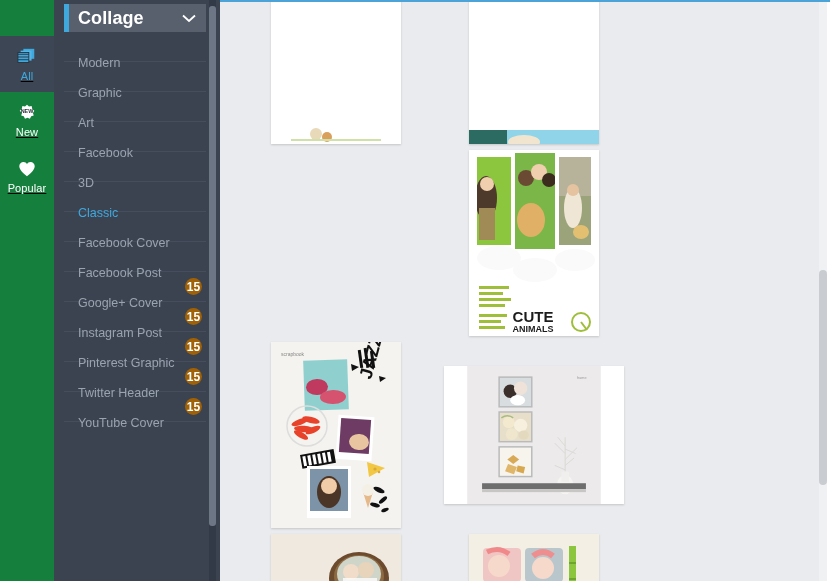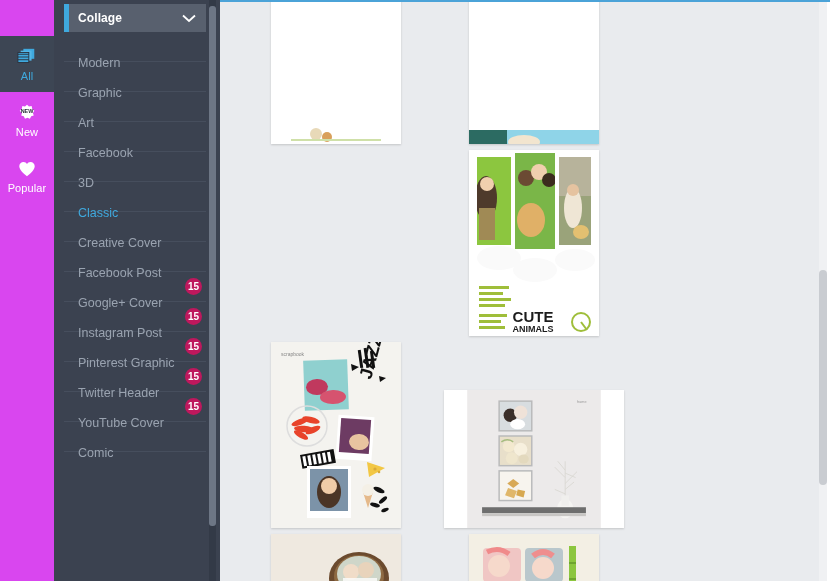--- a/index.html
+++ b/index.html
@@ -14,26 +14,27 @@
     position: relative;
     width: 830px; height: 581px;
     display: flex;
     background: #e9ebee;
   }
 
   
   .rail {
     width: 54px;
     flex: 0 0 54px;
-    background: #d946ef;
+    background: #15803d;
     display: flex;
     flex-direction: column;
     padding-top: 0px;
     position: relative;
     z-index: 5;
+    text-decoration: underline;
   }
   .rail-item {
     height: 56px;
     display: flex;
     flex-direction: column;
     align-items: center;
     justify-content: center;
     gap: 3px;
     color: #ffffff;
     cursor: pointer;
@@ -77,21 +78,21 @@
   }
   .sec-header::before {
     content: "";
     position: absolute;
     left: 0; top: 0; bottom: 0;
     width: 5px;
     background: #3fa9de;
   }
   .sec-title {
     color: #ffffff;
-    font-size: 12px;
+    font-size: 18px;
     font-weight: bold;
     flex: 1;
     letter-spacing: .1px;
   }
   .chev {
     width: 14px; height: 9px;
     flex: 0 0 14px;
   }
   .cat-item {
     position: relative;
@@ -105,23 +106,23 @@
     font-size: 12.5px;
     cursor: pointer;
     user-select: none;
     border-bottom: 1px solid #464e5d;
   }
   .cat-item.active { color: #3fa9de; }
   .cat-label { flex: 1; white-space: nowrap; overflow: visible; margin-top: 32px; }
   .badge {
     width: 17px; height: 17px;
     border-radius: 50%;
-    background: #be185d;
+    background: #a16207;
     color: #fff;
-    font-size: 10px;
+    font-size: 12px;
     font-weight: bold;
     display: flex;
     align-items: center;
     justify-content: center;
     flex: 0 0 17px;
     margin-left: -6px;
     position: relative;
     z-index: 2;
   }
   
@@ -152,21 +153,21 @@
     top: -44px; left: 0;
     width: 594px;
     display: flex;
     flex-wrap: wrap;
     padding-left: 17px;
   }
   .cell {
     width: 198px;
     display: flex;
     justify-content: center;
-    align-items: flex-end;
+    align-items: center;
     padding-bottom: 6px;
   }
   .card {
     background: #fff;
     box-shadow: 0 1px 2px rgba(0,0,0,.16);
     cursor: pointer;
     position: relative;
     overflow: hidden;
   }
   .card.portrait { width: 130px; height: 186px; }
@@ -252,21 +253,21 @@
         <span class="cat-label">Facebook</span>
       </div>
       <div class="cat-item">
         <span class="cat-label">3D</span>
       </div>
       <div class="cat-item active">
         <span class="cat-label">Classic</span>
       </div>
 
       <div class="cat-item">
-        <span class="cat-label">Creative Cover</span>
+        <span class="cat-label">Facebook Cover</span>
       </div>
       <div class="cat-item">
         <span class="cat-label">Facebook Post</span>
       </div>
       <div class="cat-item">
         <span class="cat-label">Google+ Cover</span>
         <span class="badge">15</span>
       </div>
       <div class="cat-item">
         <span class="cat-label">Instagram Post</span>
@@ -278,23 +279,20 @@
       </div>
       <div class="cat-item">
         <span class="cat-label">Twitter Header</span>
         <span class="badge">15</span>
       </div>
       <div class="cat-item">
         <span class="cat-label">YouTube Cover</span>
         <span class="badge">15</span>
       </div>
 
-      <div class="cat-item">
-        <span class="cat-label">Comic</span>
-      </div>
     </div>
 
     <div class="sb-track"></div>
     <div class="sb-thumb"></div>
   </div>
 
   <div class="content">
     <div class="grid">
 
       <div class="cell">

